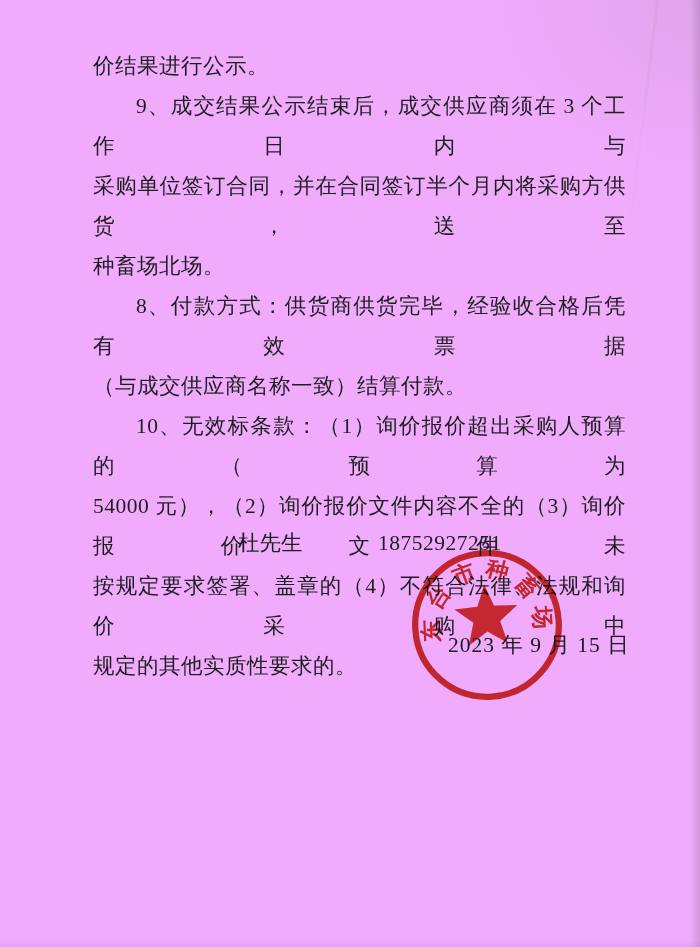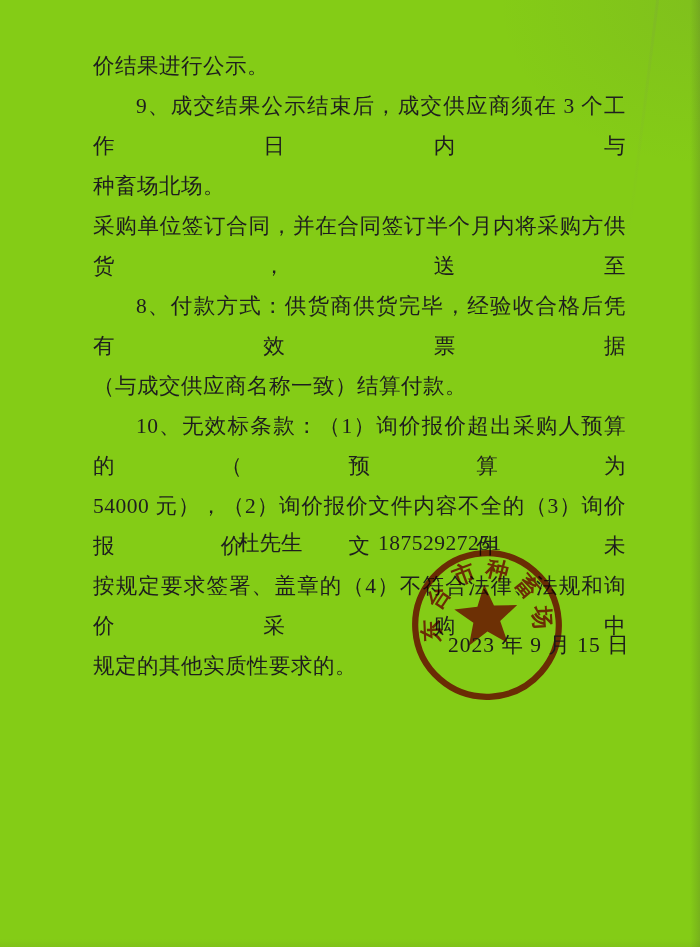--- a/index.html
+++ b/index.html
@@ -1,21 +1,21 @@
 <!DOCTYPE html>
 <html><head>
 <meta charset="utf-8">
 <style>
   html, body { margin: 0; padding: 0; background: #888; }
   .page {
     position: relative;
     width: 700px;
     height: 947px;
     margin: 0 auto;
-    background: #84cc16;
+    background: #f0abfc;
     overflow: hidden;
     font-family: "Liberation Serif", "DejaVu Serif", serif;
     color: #1e1e1e;
   }
   
   .edge-shade-right {
     position: absolute; top: 0; right: 0; width: 10px; height: 100%;
     background: linear-gradient(to right, rgba(60,60,55,0), rgba(60,60,55,0.18));
     pointer-events: none;
   }
@@ -76,22 +76,22 @@
   .seal svg { width: 100%; height: 100%; display: block; }
 </style>
 </head>
 <body>
 
 <div class="page">
 
   <div class="doc-text">
     <p class="doc-line">价结果进行公示。</p>
     <p class="doc-line jb ind">9、成交结果公示结束后，成交供应商须在 3 个工作日内与</p>
+    <p class="doc-line jb">采购单位签订合同，并在合同签订半个月内将采购方供货，送至</p>
     <p class="doc-line">种畜场北场。</p>
-    <p class="doc-line jb">采购单位签订合同，并在合同签订半个月内将采购方供货，送至</p>
     <p class="doc-line jb ind">8、付款方式：供货商供货完毕，经验收合格后凭有效票据</p>
     <p class="doc-line">（与成交供应商名称一致）结算付款。</p>
     <p class="doc-line jb ind">10、无效标条款：（1）询价报价超出采购人预算的（预算为</p>
     <p class="doc-line jb">54000 元），（2）询价报价文件内容不全的（3）询价报价文件未</p>
     <p class="doc-line jb">按规定要求签署、盖章的（4）不符合法律、法规和询价采购中</p>
     <p class="doc-line">规定的其他实质性要求的。</p>
   </div>
 
   <div class="contact-block">
     <div class="contact-row">

